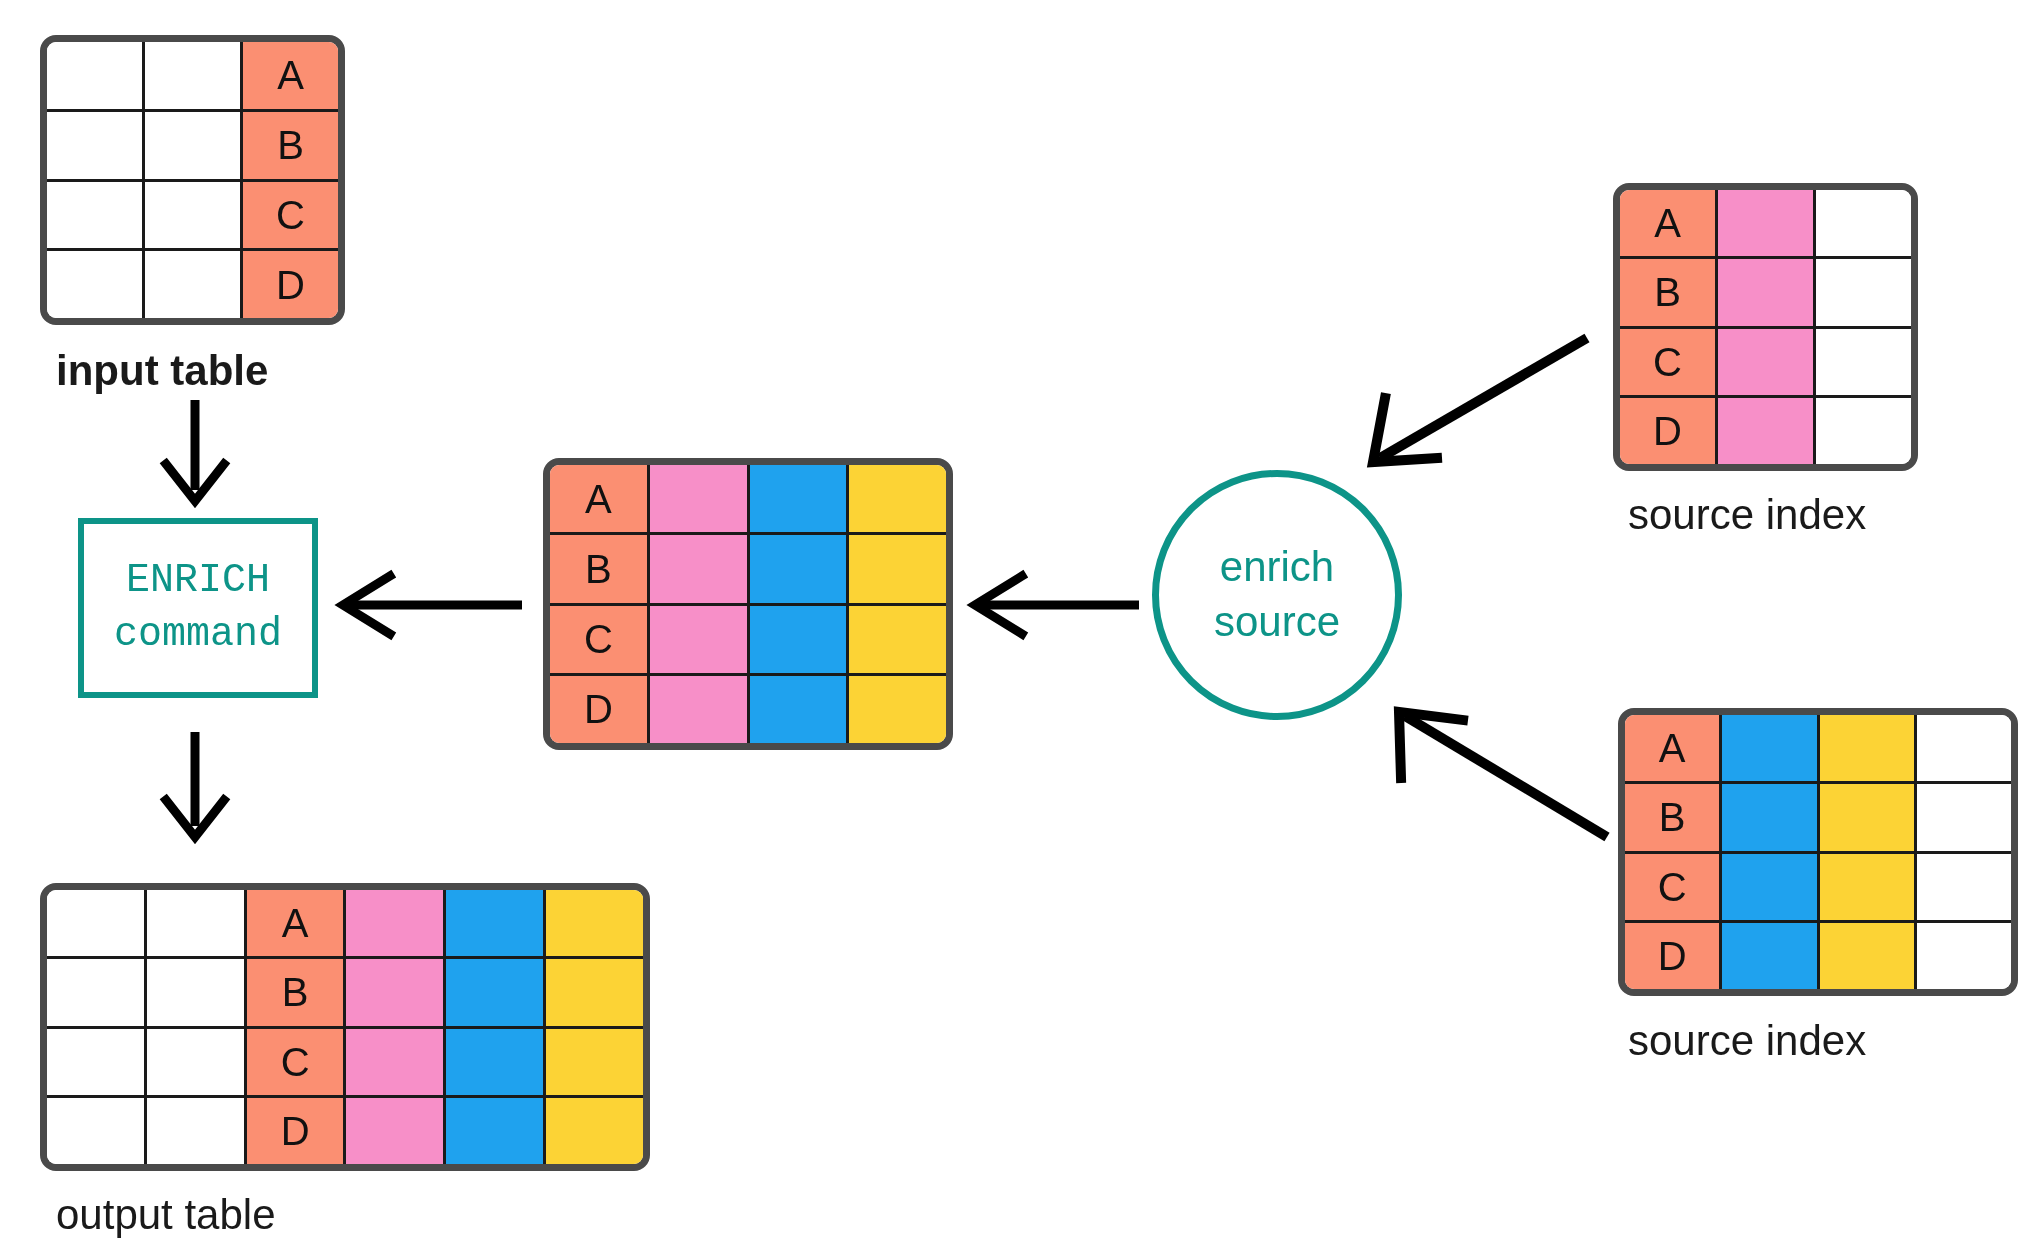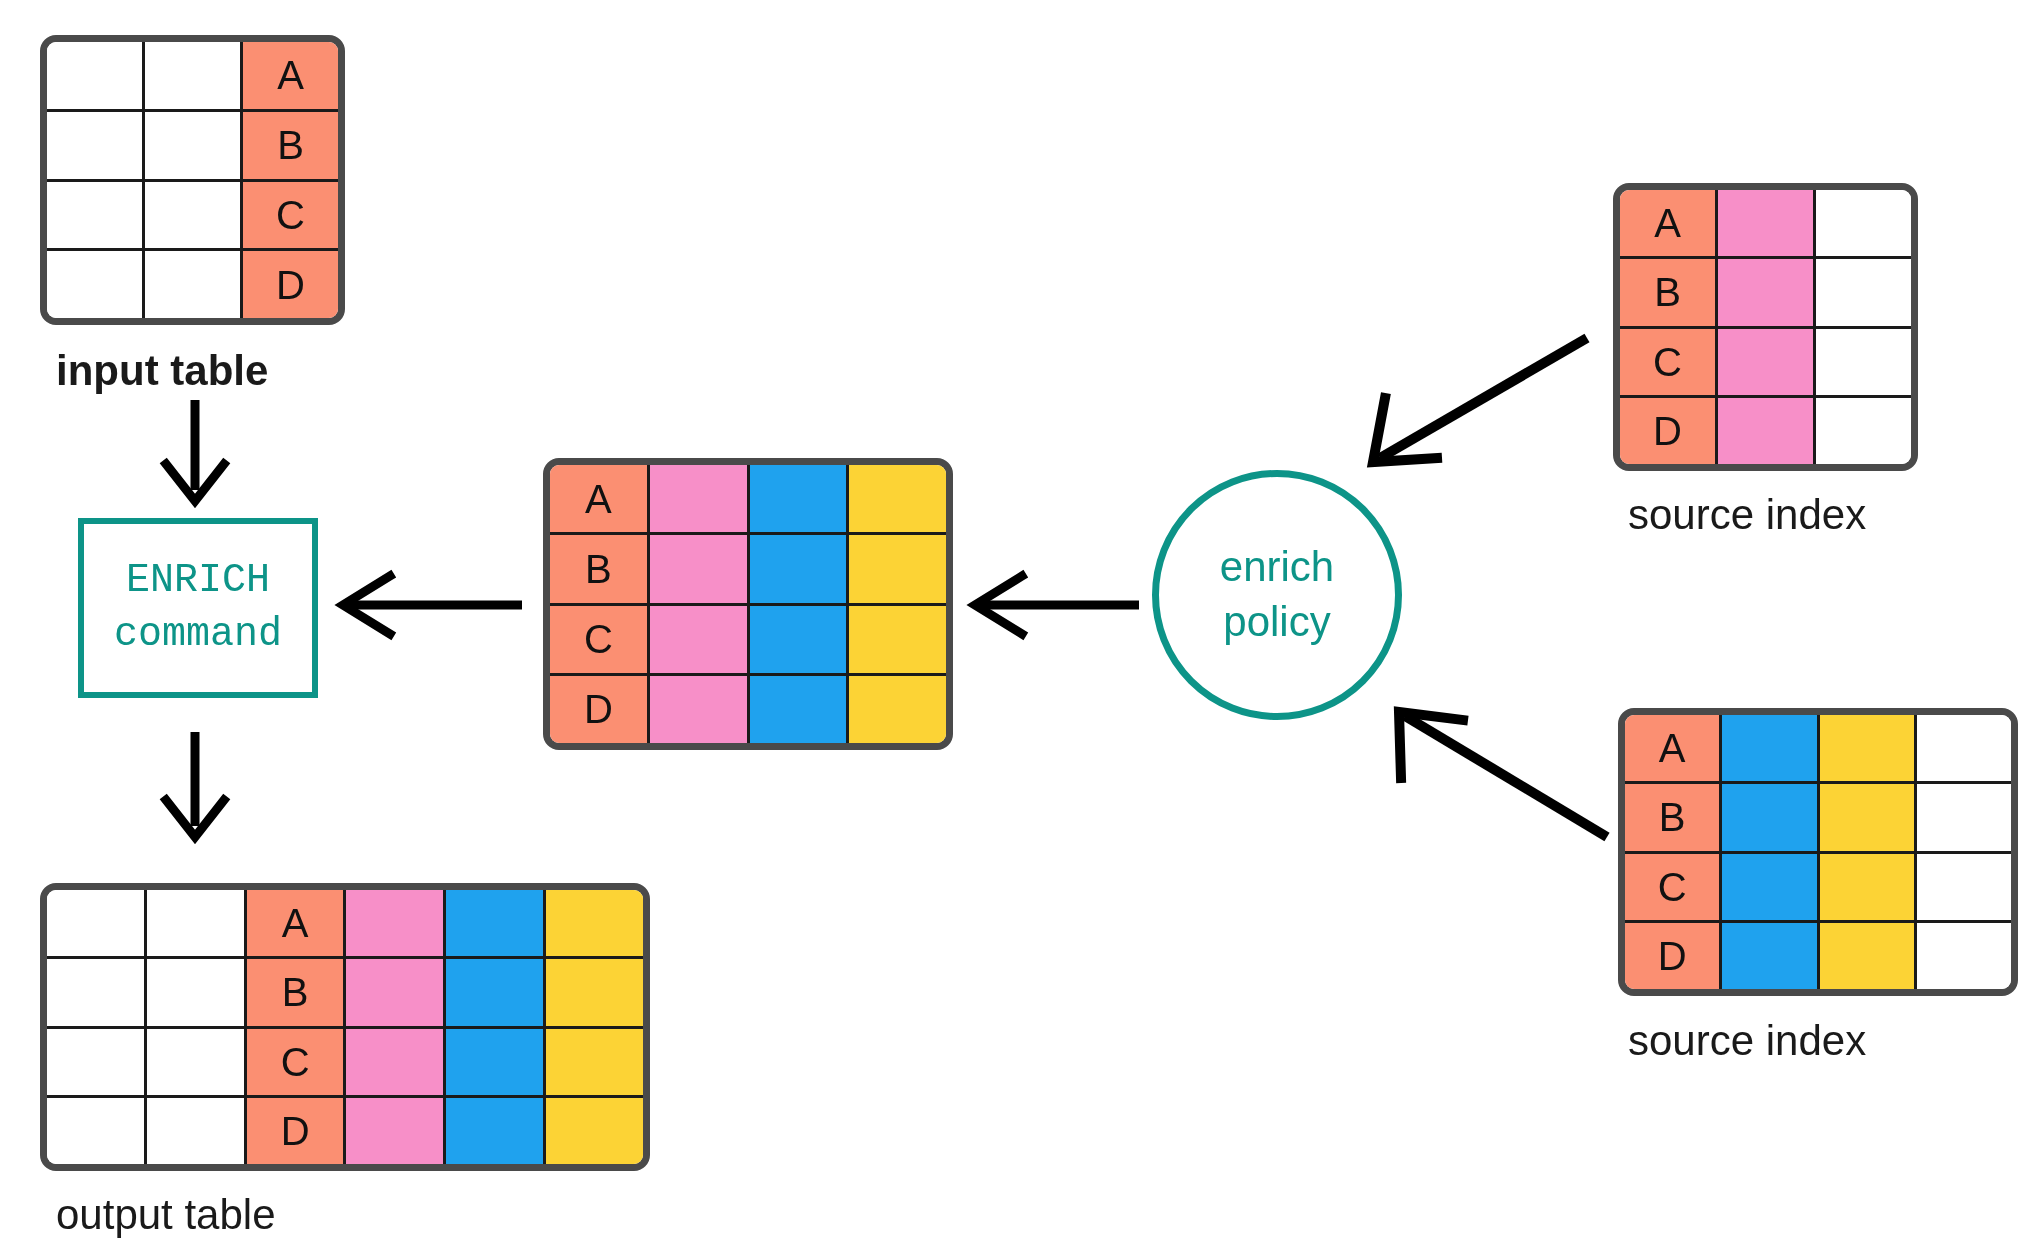--- a/index.html
+++ b/index.html
@@ -213,21 +213,21 @@
 
   <div class="arrow" style="left:968px; top:565px;">
     <svg width="175" height="80" viewBox="0 0 175 80">
       <line x1="171" y1="40" x2="14" y2="40" stroke="#000" stroke-width="9"></line>
       <polyline points="54,11 7,40 54,69" fill="none" stroke="#000" stroke-width="9" stroke-linecap="square" stroke-linejoin="miter"></polyline>
     </svg>
   </div>
 
   <div id="enrich-policy" style="left:1152px; top:470px; width:250px; height:250px;">
     <span>enrich</span>
-    <span>policy</span>
+    <span>source</span>
   </div>
 
   <div class="arrow" style="left:1355px; top:330px;">
     <svg width="240" height="140" viewBox="0 0 240 140">
       <line x1="232" y1="8" x2="25" y2="128" stroke="#000" stroke-width="10"></line>
       <polyline points="30,68 18,132 82,128" fill="none" stroke="#000" stroke-width="10" stroke-linecap="square" stroke-linejoin="miter"></polyline>
     </svg>
   </div>
 
   <div class="arrow" style="left:1385px; top:700px;">

